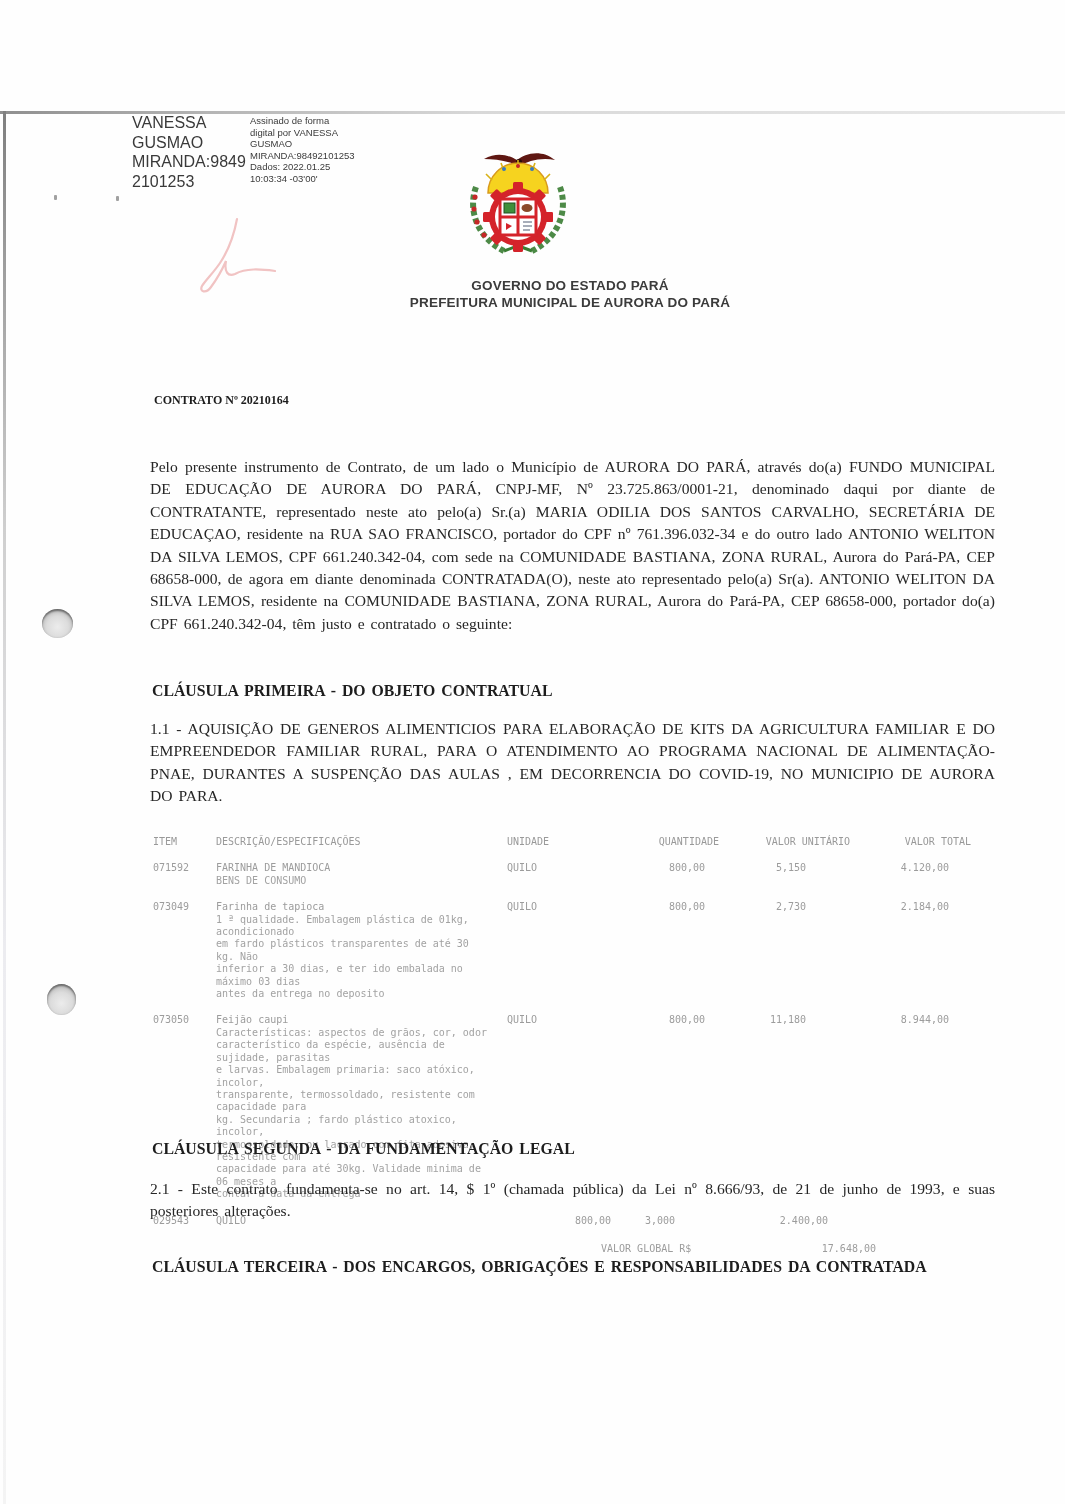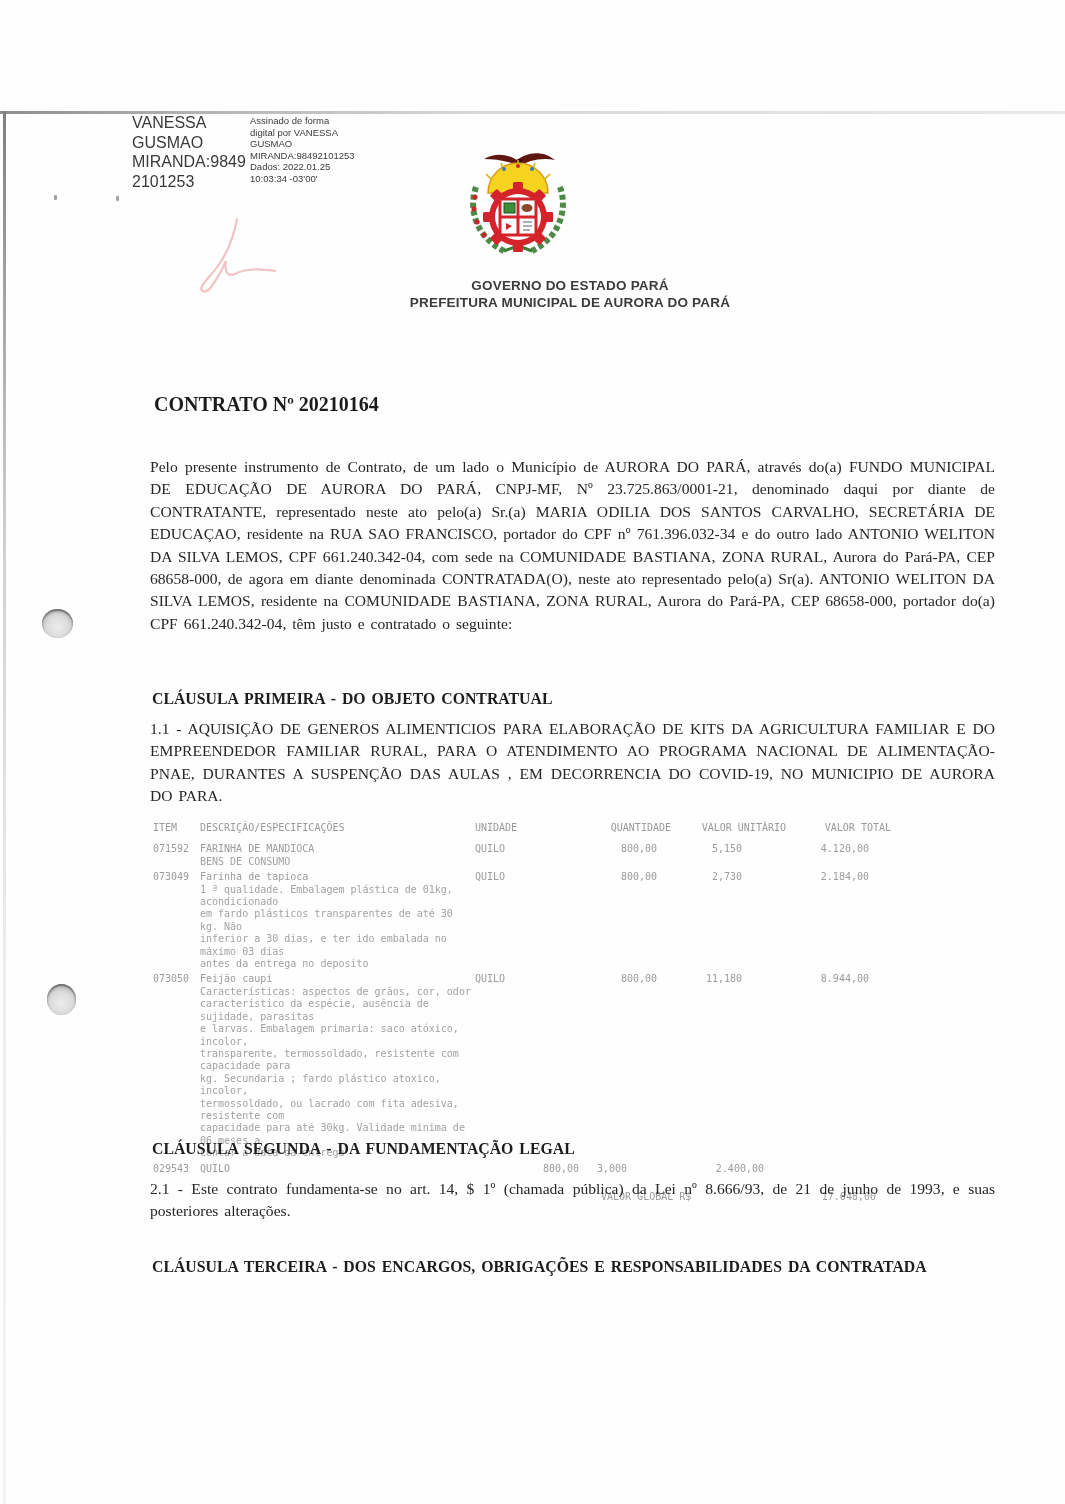--- a/index.html
+++ b/index.html
@@ -31,39 +31,39 @@
   .swirl{position:absolute;left:193px;top:213px;}
 
   
   .emblem{position:absolute;left:462px;top:147px;}
 
   .gov-header{position:absolute;left:180px;top:277px;width:780px;text-align:center;
     font-family:"Liberation Sans", sans-serif;font-weight:bold;color:#3b3b3b;}
   .gov-header .l1{font-size:13.5px;line-height:17px;letter-spacing:.2px;}
   .gov-header .l2{font-size:13.5px;line-height:17px;letter-spacing:.2px;}
 
-  .contract-title{position:absolute;left:154px;top:393px;font-size:20px;font-weight:bold;color:#1c1c1c;}
+  .contract-title{position:absolute;left:154px;top:393px;font-size:12px;font-weight:bold;color:#1c1c1c;}
 
   .para{position:absolute;left:150px;width:845px;text-align:justify;
     font-size:15.6px;line-height:22.4px;color:#262626;word-spacing:2px;}
   .intro{top:456px;}
 
   .clause-h{position:absolute;left:152px;width:845px;font-weight:bold;font-size:15.8px;
     line-height:22.5px;color:#1d1d1d;text-align:justify;word-spacing:2px;}
-  .h1x{top:680px;margin-top:8px;}
+  .h1x{top:680px;}
   .b1x{top:718px;text-transform:none;}
   .h2x{top:1138px;}
   .b2x{top:1178px;}
   .h3x{top:1256px;}
   .b3x{top:1320px;}
 
   
   .items{position:absolute;left:153px;top:822px;width:745px;
     font-family:"DejaVu Sans Mono", monospace;font-size:10px;line-height:12.4px;color:#9c9c9c;}
-  .t-grid{display:grid;grid-template-columns:47px 275px 118px 78px 115px 105px;column-gap:0;}
+  .t-grid{display:grid;grid-template-columns:47px 275px 118px 78px 115px 105px;column-gap:16px;margin-top:14px;}
   .t-head{margin-bottom:9px;color:#999;}
   .t-row{margin-bottom:3px;}
   .num{text-align:right;}
   .qty-v{padding-right:14px;}
   .vu-v{padding-right:44px;}
   .vt-v{padding-right:22px;text-align:right;}
   .row-name{display:block;}
   .row-descr{display:block;color:#a2a2a2;}
   .t-total{display:flex;margin-top:16px;}
   .t-total .lbl{margin-left:448px;}

